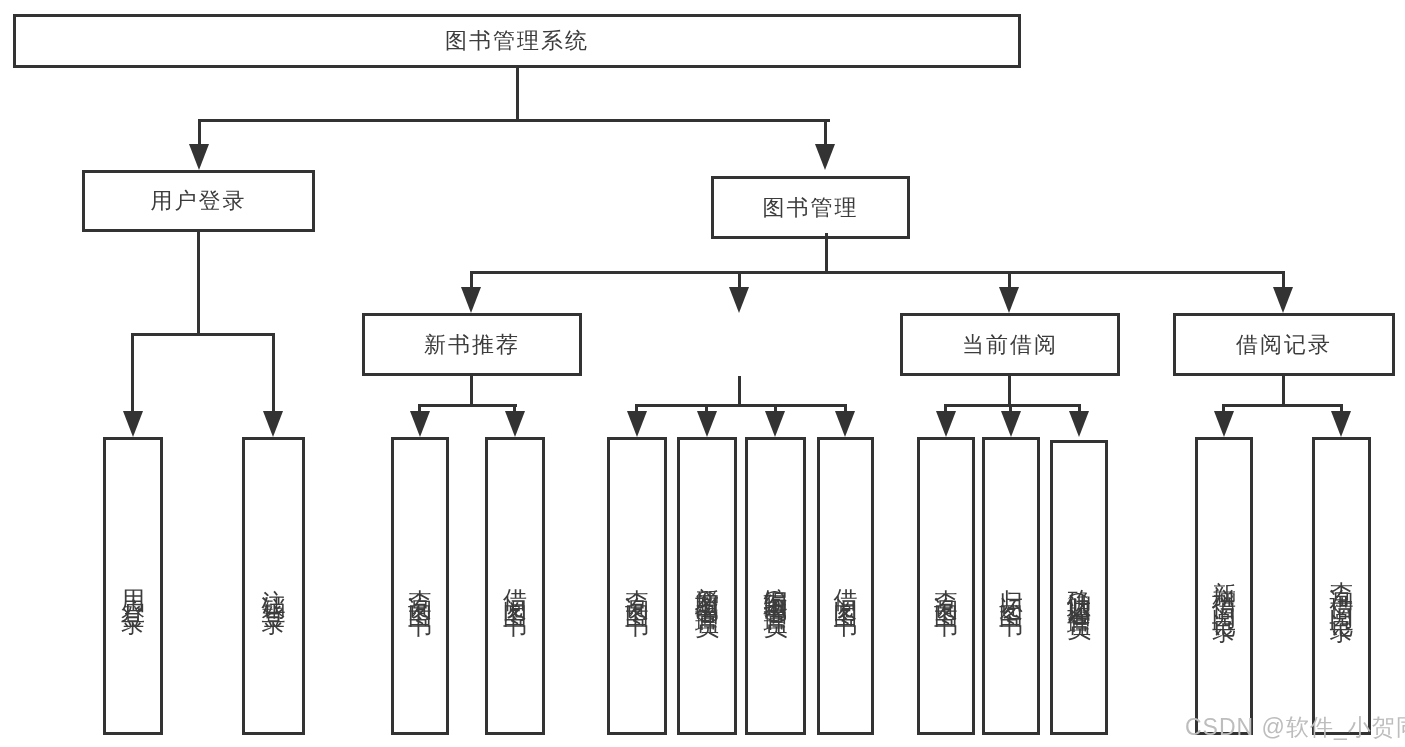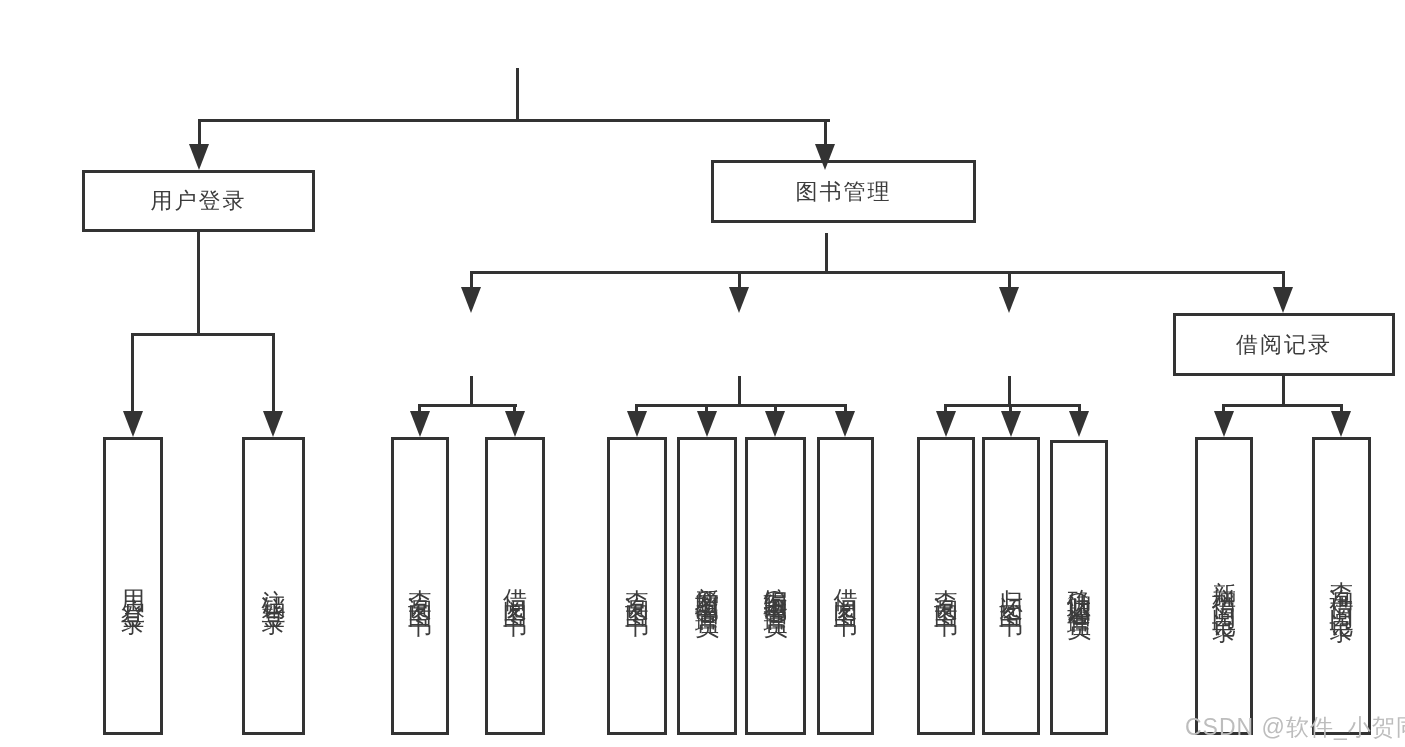--- a/index.html
+++ b/index.html
@@ -26,31 +26,40 @@
   .watermark{
     position:absolute;left:1185px;top:712px;font-size:23px;letter-spacing:1px;
     color:#bdbdbd;white-space:nowrap;
   }
 </style>
 </head>
 <body>
 
 <div class="canvas">
 
+  <div class="box hbox" style="left:13px;top:14px;width:1008px;height:54px;">
+    <span>图书管理系统</span>
+  </div>
 
   <div class="box hbox" style="left:82px;top:170px;width:233px;height:62px;">
     <span>用户登录</span>
   </div>
 
-  <div class="box hbox" style="left:711px;top:160px;width:265px;height:63px;">
+  <div class="box hbox" style="left:711px;top:176px;width:199px;height:63px;">
     <span>图书管理</span>
   </div>
 
+  <div class="box hbox" style="left:362px;top:313px;width:220px;height:63px;">
+    <span>新书推荐</span>
+  </div>
 
 
+  <div class="box hbox" style="left:900px;top:313px;width:220px;height:63px;">
+    <span>当前借阅</span>
+  </div>
 
   <div class="box hbox" style="left:1173px;top:313px;width:222px;height:63px;">
     <span>借阅记录</span>
   </div>
 
   <div class="box vbox" style="left:103px;top:437px;width:60px;height:298px;">
     <span>用户登录</span>
   </div>
 
   <div class="box vbox" style="left:242px;top:437px;width:63px;height:298px;">

